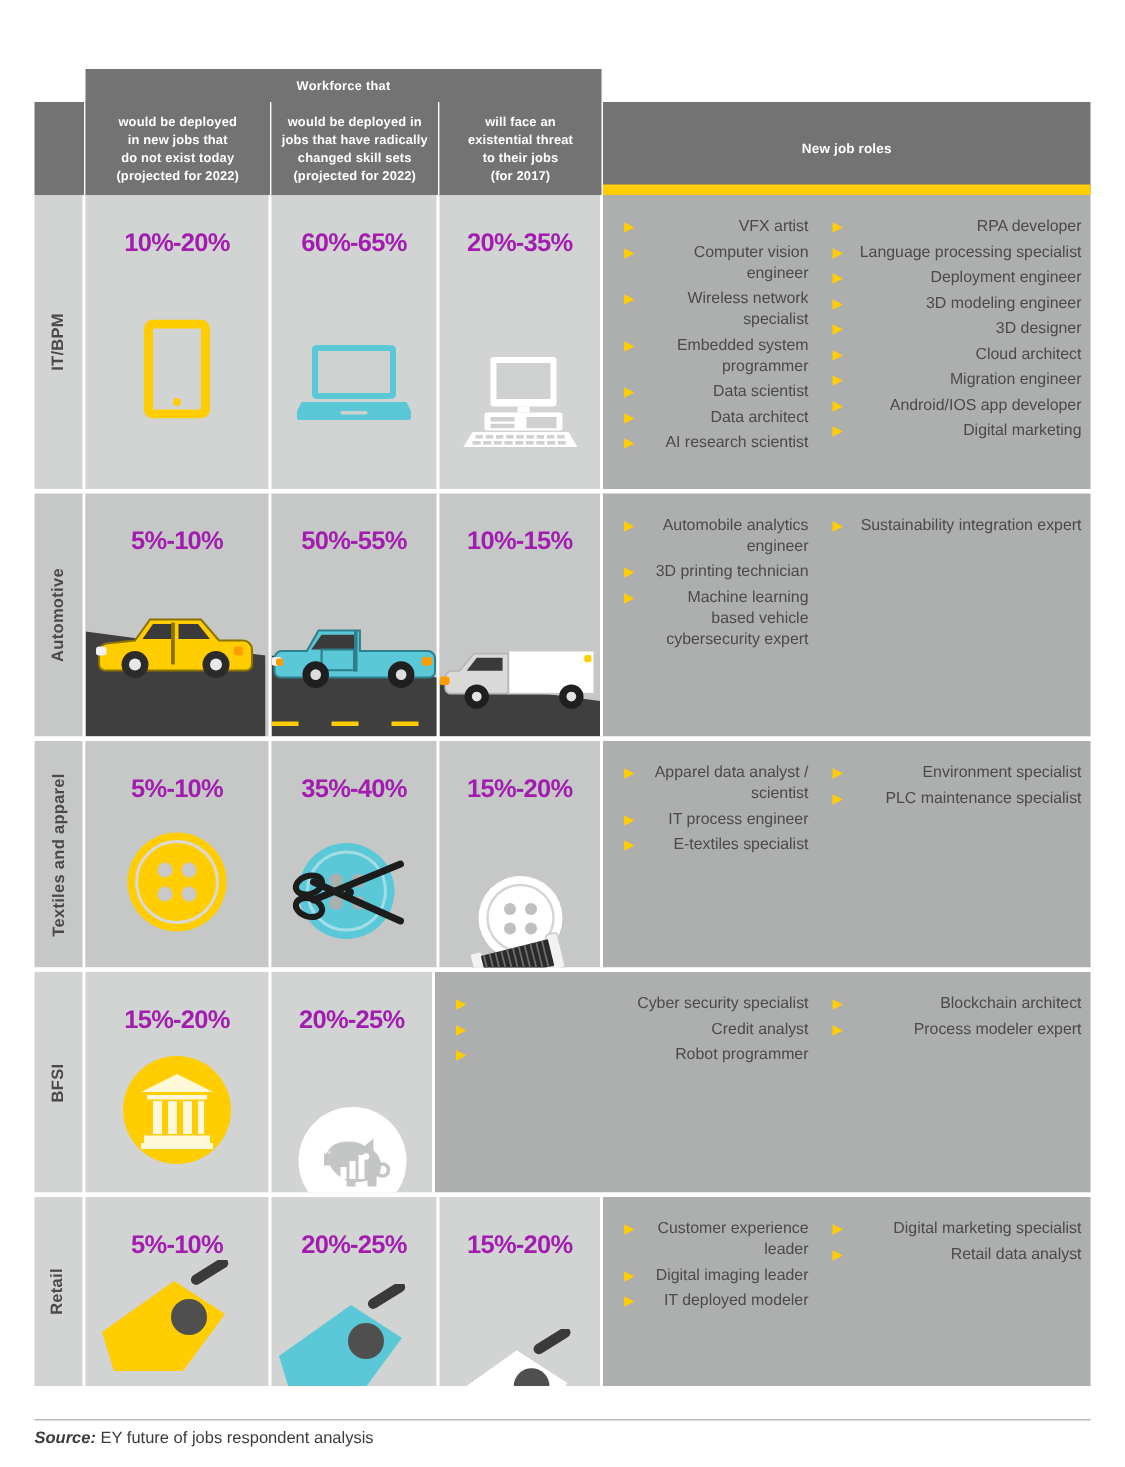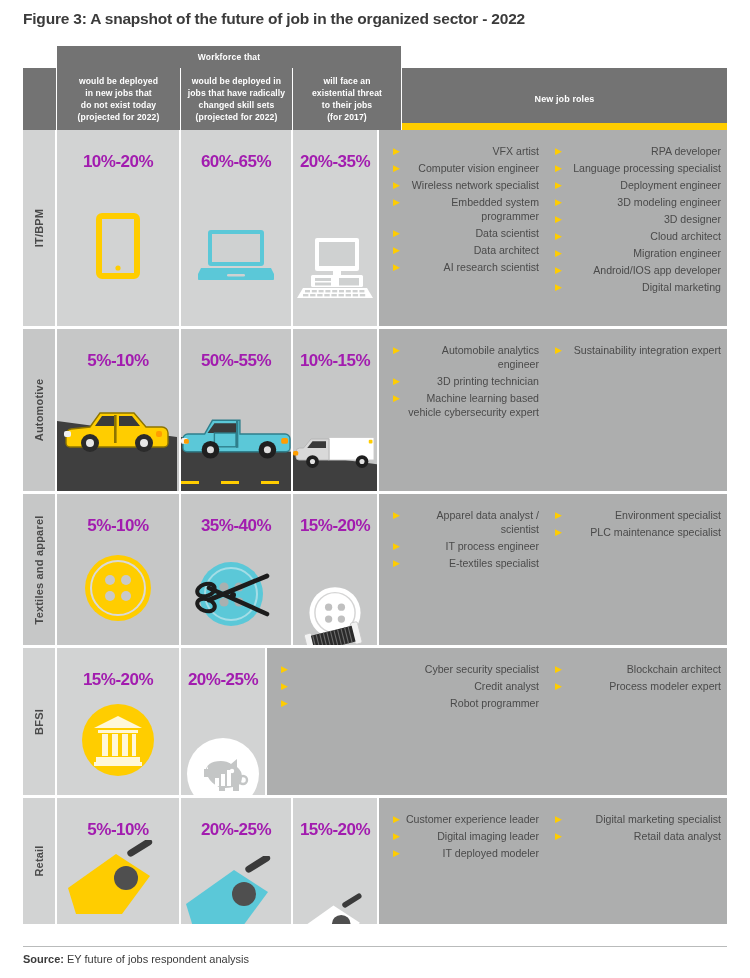--- a/index.html
+++ b/index.html
@@ -71,21 +71,21 @@
     letter-spacing: .2px;
   }
 
   .cell-pct {
     position: relative; overflow: hidden;
     border-right: 2px solid #ffffff;
     display: flex; flex-direction: column; align-items: center;
   }
   .cell-pct.c1 { width: 124px; }
   .cell-pct.c2 { width: 112px; gap: 16px; }
-  .cell-pct.c3 { width: 86px; gap: 46px; }
+  .cell-pct.c3 { width: 109px; gap: 46px; }
 
   .pct {
     position: relative; z-index: 4;
     font-size: 17px; font-weight: bold; color: #a21caf;
     letter-spacing: -.5px;
     margin-top: 22px;
   }
   .icon-wrap {
     position: relative; z-index: 4;
     flex: 1; width: 100%;
@@ -120,34 +120,33 @@
   .road {
     position: absolute; left: 0; right: 0; bottom: 0; height: 84px;
     z-index: 1; pointer-events: none;
   }
 
   
   .source {
     position: absolute; left: 23px; top: 953px;
     font-size: 11px; color: #3b3b3b;
   }
-  .source .lbl { font-weight: bold; text-align: center; }
+  .source .lbl { font-style: italic; font-weight: bold; text-align: center; }
   .rule-top {
     position: absolute; left: 23px; top: 946px; width: 704px;
     height: 1px; background: #b9bbbb;
   }
 
   svg { display: block; }
 </style>
 </head>
 <body>
 
 <div class="page">
 
-  <div class="fig-title">Figure 3: A snapshot of the future of job in the organized sector - 2022</div>
 
   <div class="table">
 
     <div class="hdr-top">
       <div class="spacer-left"></div>
       <div class="wf-that">Workforce that</div>
       <div class="spacer-right"></div>
     </div>
 
     <div class="hdr-main">

